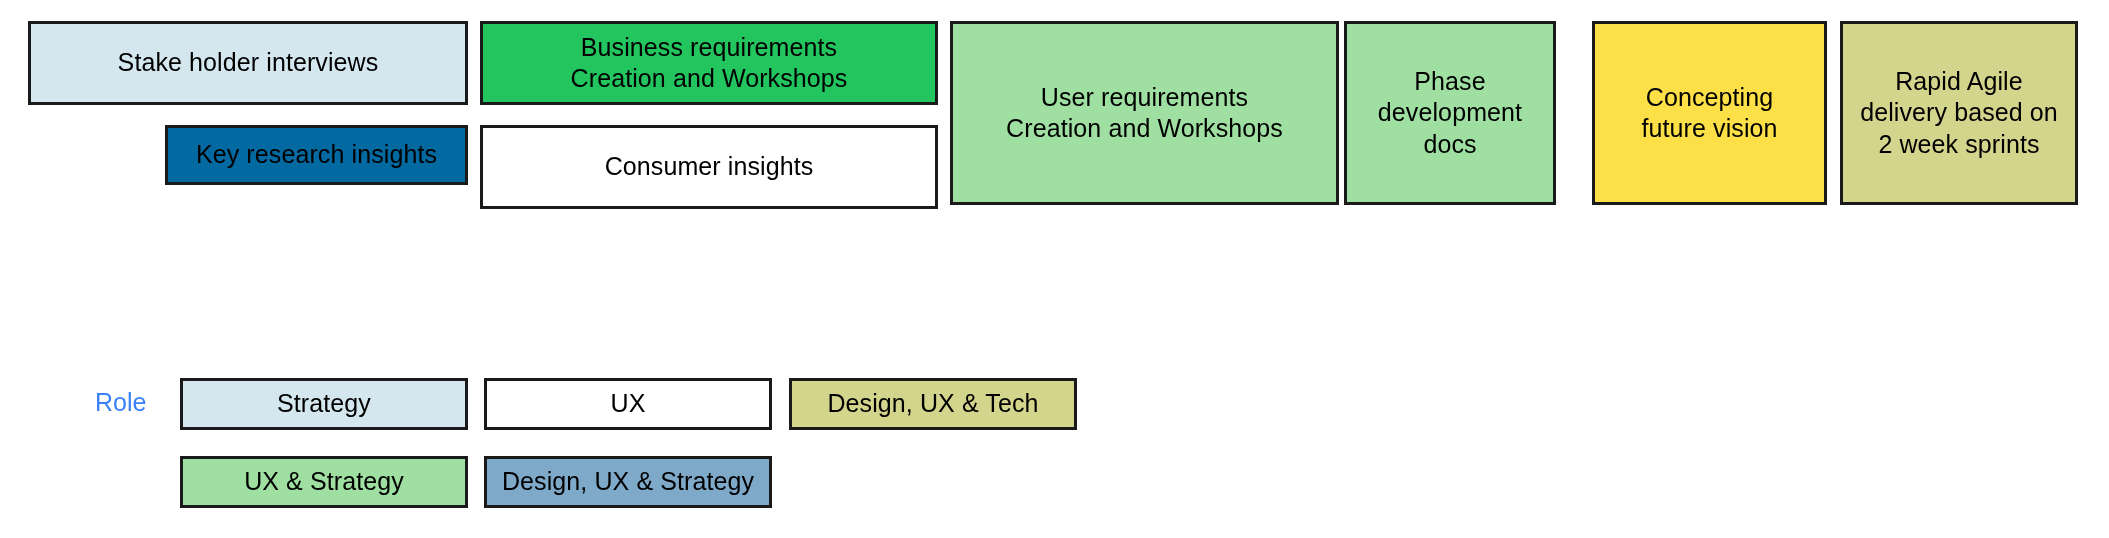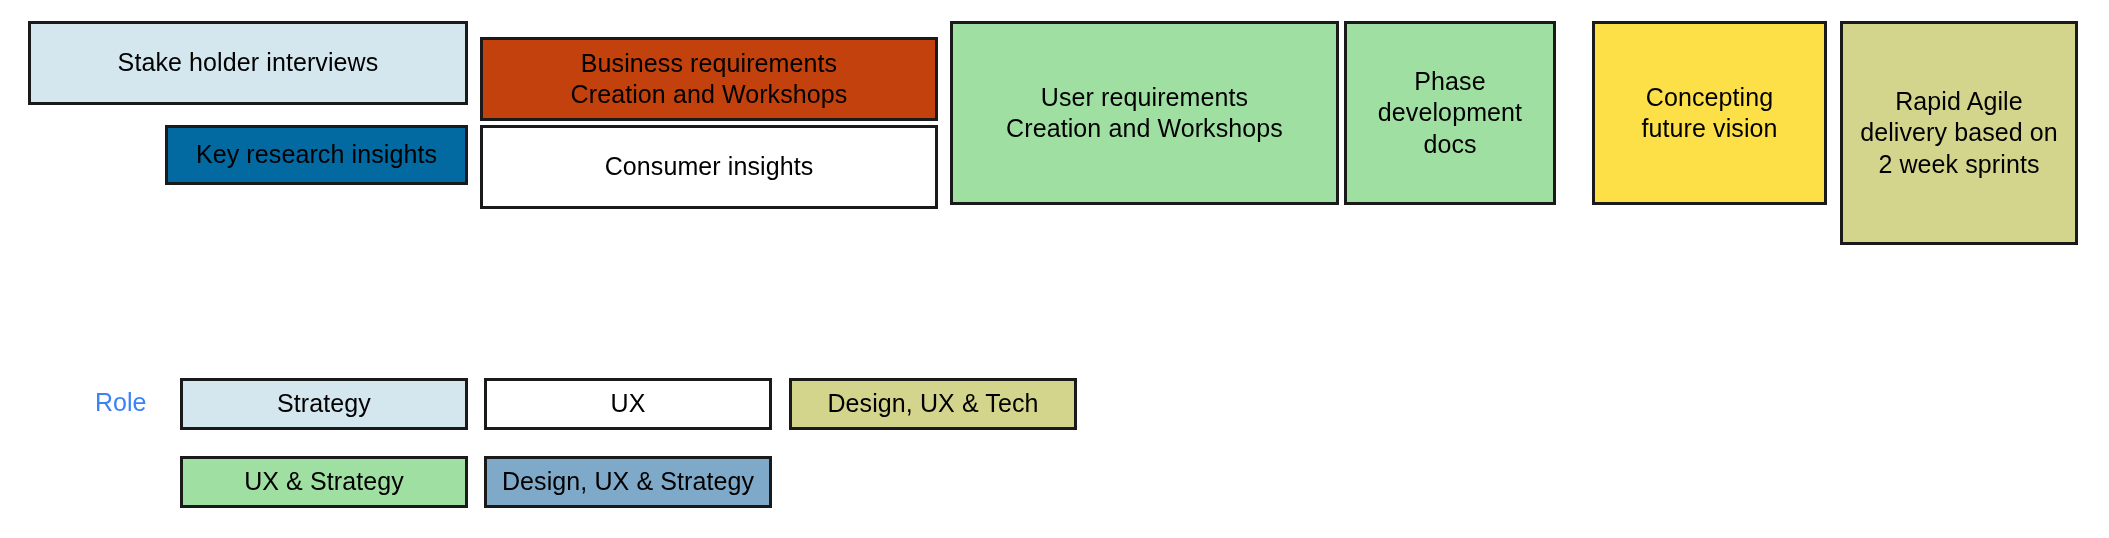--- a/index.html
+++ b/index.html
@@ -45,29 +45,29 @@
     line-height: 1;
     white-space: nowrap;
   }
 </style>
 </head>
 <body style="background: rgb(255, 255, 255);">
 
 <div id="canvas">
 
   <div class="box" style="left: 28px; top: 21px; width: 440px; height: 84px; background: rgb(212, 231, 238); border-color: rgb(26, 26, 26);">Stake holder interviews</div>
-  <div class="box" style="left: 480px; top: 37px; width: 458px; height: 84px; background: #c2410c; border-color: rgb(26, 26, 26);">Business requirements
+  <div class="box" style="left: 480px; top: 21px; width: 458px; height: 84px; background: #22c55e; border-color: rgb(26, 26, 26);">Business requirements
 Creation and Workshops</div>
   <div class="box" style="left: 950px; top: 21px; width: 389px; height: 184px; background: rgb(159, 224, 162); border-color: rgb(26, 26, 26);">User requirements
 Creation and Workshops</div>
   <div class="box" style="left: 1344px; top: 21px; width: 212px; height: 184px; background: rgb(159, 224, 162); border-color: rgb(26, 26, 26);">Phase
 development docs</div>
   <div class="box" style="left: 1592px; top: 21px; width: 235px; height: 184px; background: #fde047; border-color: rgb(26, 26, 26);">Concepting
 future vision</div>
-  <div class="box" style="left: 1840px; top: 21px; width: 238px; height: 224px; background: rgb(211, 213, 140); border-color: rgb(26, 26, 26);">Rapid Agile
+  <div class="box" style="left: 1840px; top: 21px; width: 238px; height: 184px; background: rgb(211, 213, 140); border-color: rgb(26, 26, 26);">Rapid Agile
 delivery based on
 2 week sprints</div>
   <div class="box" style="left: 165px; top: 125px; width: 303px; height: 60px; background: #0369a1; border-color: rgb(26, 26, 26);">Key research insights</div>
   <div class="box" style="left: 480px; top: 125px; width: 458px; height: 84px; background: rgb(255, 255, 255); border-color: rgb(26, 26, 26);">Consumer insights</div>
 
   <div class="role-label" style="left: 95px; top: 390px;">Role</div>
 
   <div class="box" style="left: 180px; top: 378px; width: 288px; height: 52px; background: rgb(212, 231, 238); border-color: rgb(26, 26, 26);">Strategy</div>
   <div class="box" style="left: 456px; top: 378px; width: 288px; height: 52px; background: rgb(255, 255, 255); border-color: rgb(26, 26, 26); margin-left: 28px;">UX</div>
   <div class="box" style="left: 789px; top: 378px; width: 288px; height: 52px; background: rgb(211, 213, 140); border-color: rgb(26, 26, 26);">Design, UX &amp; Tech</div>

